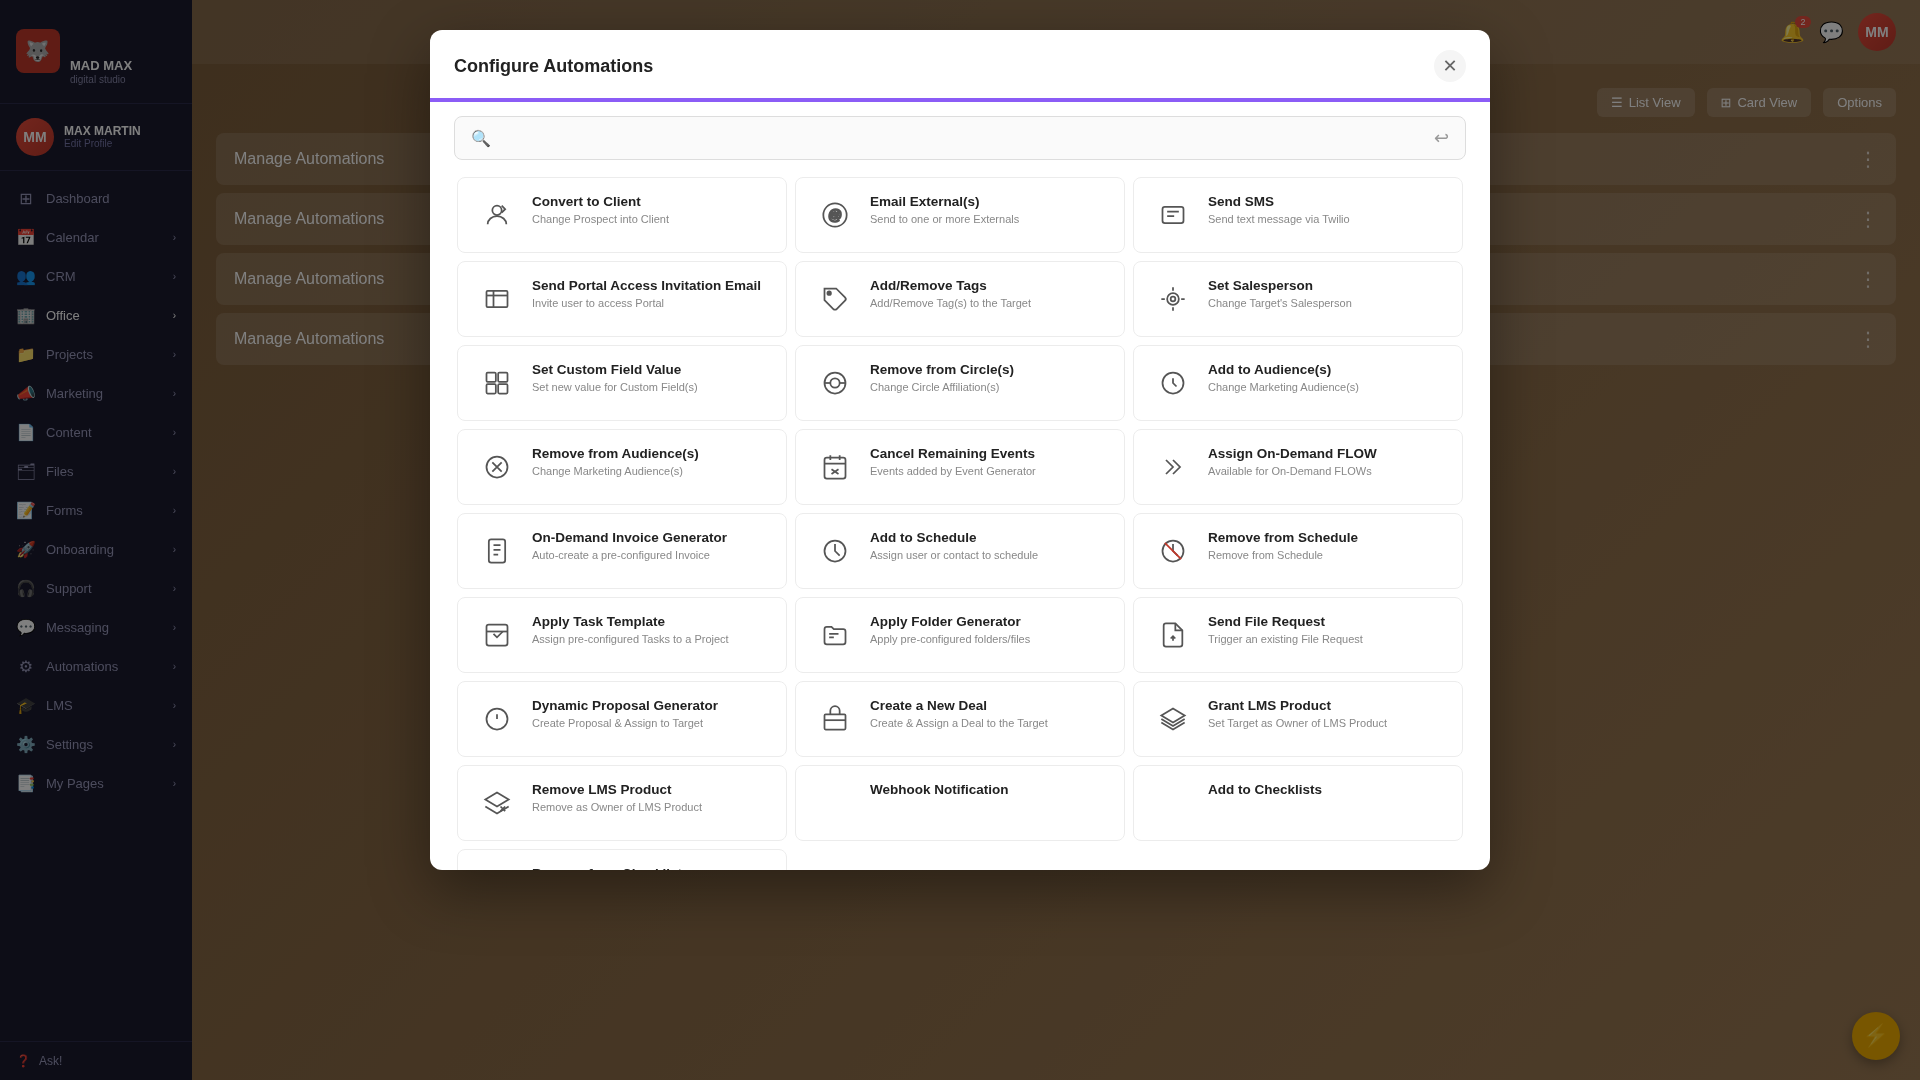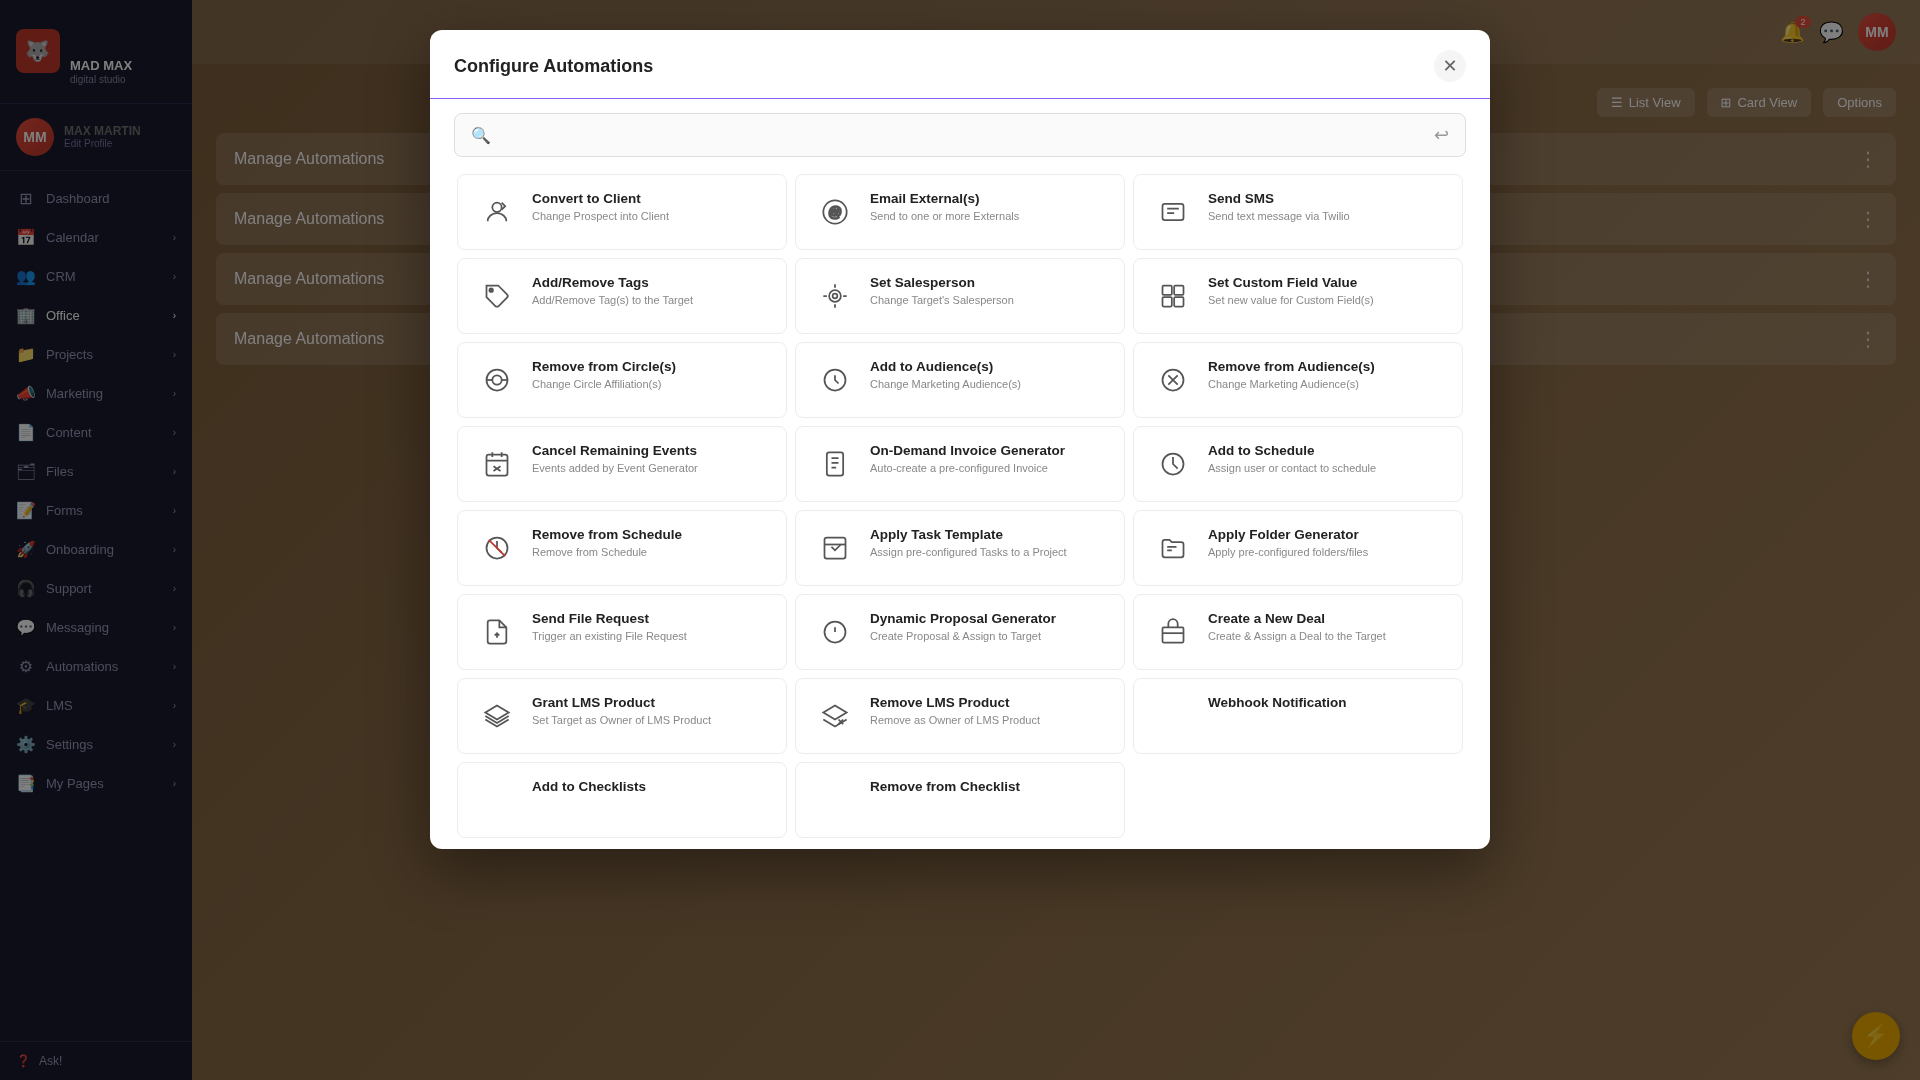--- a/index.html
+++ b/index.html
@@ -50,21 +50,21 @@
       display: flex; align-items: center; gap: 10px;
       padding: 14px 16px;
       border-bottom: 1px solid #2a2a4a;
     }
     .user-avatar {
       width: 38px; height: 38px; border-radius: 50%;
       background: linear-gradient(135deg, #e74c3c, #c0392b);
       display: flex; align-items: center; justify-content: center;
       color: white; font-size: 14px; font-weight: bold;
     }
-    .user-info .name { color: #737373; font-size: 12px; font-weight: 600; }
+    .user-info .name { color: #ffffff; font-size: 12px; font-weight: 600; }
     .user-info .edit { color: #7878aa; font-size: 10px; }
 
     .sidebar-nav { flex: 1; overflow-y: auto; padding: 8px 0; }
     .nav-item {
       display: flex; align-items: center; gap: 10px;
       padding: 10px 16px;
       color: #9999bb;
       cursor: pointer;
       font-size: 13px;
       transition: background 0.15s;
@@ -164,21 +164,21 @@
       max-height: 840px;
       display: flex;
       flex-direction: column;
       box-shadow: 0 20px 60px rgba(0,0,0,0.4);
       overflow: hidden;
     }
 
     .modal-header {
       display: flex; align-items: center; justify-content: space-between;
       padding: 20px 24px 16px;
-      border-bottom: 1px solid #8b5cf6;
+      border-bottom: 4px solid #8b5cf6;
       flex-shrink: 0;
     }
     .modal-title {
       font-size: 18px; font-weight: 600; color: #222;
     }
     .modal-close {
       width: 32px; height: 32px;
       border-radius: 50%;
       display: flex; align-items: center; justify-content: center;
       font-size: 18px; color: #666; cursor: pointer;
@@ -460,20 +460,33 @@
             </svg>
           </div>
     <div class="card-content">
       <div class="card-title">Send SMS</div>
       <div class="card-desc">Send text message via Twilio</div>
     </div>
   </div>
         <div class="automation-card">
     <div class="card-icon">
             <svg width="28" height="28" viewBox="0 0 24 24" fill="none" stroke="#555" stroke-width="1.5">
+              <rect x="3" y="5" width="18" height="14" rx="1"></rect>
+              <path d="M3 9h18"></path>
+              <path d="M9 5v14"></path>
+            </svg>
+          </div>
+    <div class="card-content">
+      <div class="card-title">Send Portal Access Invitation Email</div>
+      <div class="card-desc">Invite user to access Portal</div>
+    </div>
+  </div>
+        <div class="automation-card">
+    <div class="card-icon">
+            <svg width="28" height="28" viewBox="0 0 24 24" fill="none" stroke="#555" stroke-width="1.5">
               <path d="M20.59 13.41L13.42 20.58a2 2 0 01-2.83 0L3 13V3h10l7.59 7.59a2 2 0 010 2.82z"></path>
               <circle cx="7" cy="7" r="1.5" fill="#555"></circle>
             </svg>
           </div>
     <div class="card-content">
       <div class="card-title">Add/Remove Tags</div>
       <div class="card-desc">Add/Remove Tag(s) to the Target</div>
     </div>
   </div>
         <div class="automation-card">
@@ -550,20 +563,32 @@
             </svg>
           </div>
     <div class="card-content">
       <div class="card-title">Cancel Remaining Events</div>
       <div class="card-desc">Events added by Event Generator</div>
     </div>
   </div>
         <div class="automation-card">
     <div class="card-icon">
             <svg width="28" height="28" viewBox="0 0 24 24" fill="none" stroke="#555" stroke-width="1.5">
+              <path d="M6 6l6 6-6 6"></path>
+              <path d="M12 6l6 6-6 6"></path>
+            </svg>
+          </div>
+    <div class="card-content">
+      <div class="card-title">Assign On-Demand FLOW</div>
+      <div class="card-desc">Available for On-Demand FLOWs</div>
+    </div>
+  </div>
+        <div class="automation-card">
+    <div class="card-icon">
+            <svg width="28" height="28" viewBox="0 0 24 24" fill="none" stroke="#555" stroke-width="1.5">
               <rect x="5" y="2" width="14" height="20" rx="2"></rect>
               <path d="M9 7h6M9 11h6M9 15h4"></path>
             </svg>
           </div>
     <div class="card-content">
       <div class="card-title">On-Demand Invoice Generator</div>
       <div class="card-desc">Auto-create a pre-configured Invoice</div>
     </div>
   </div>
         <div class="automation-card">

